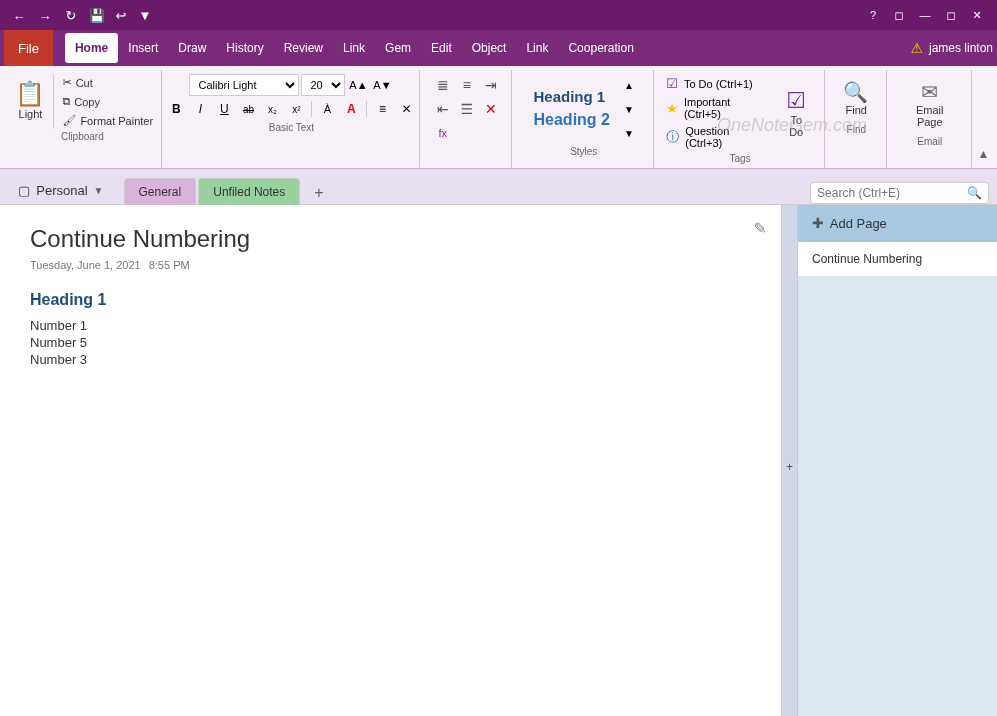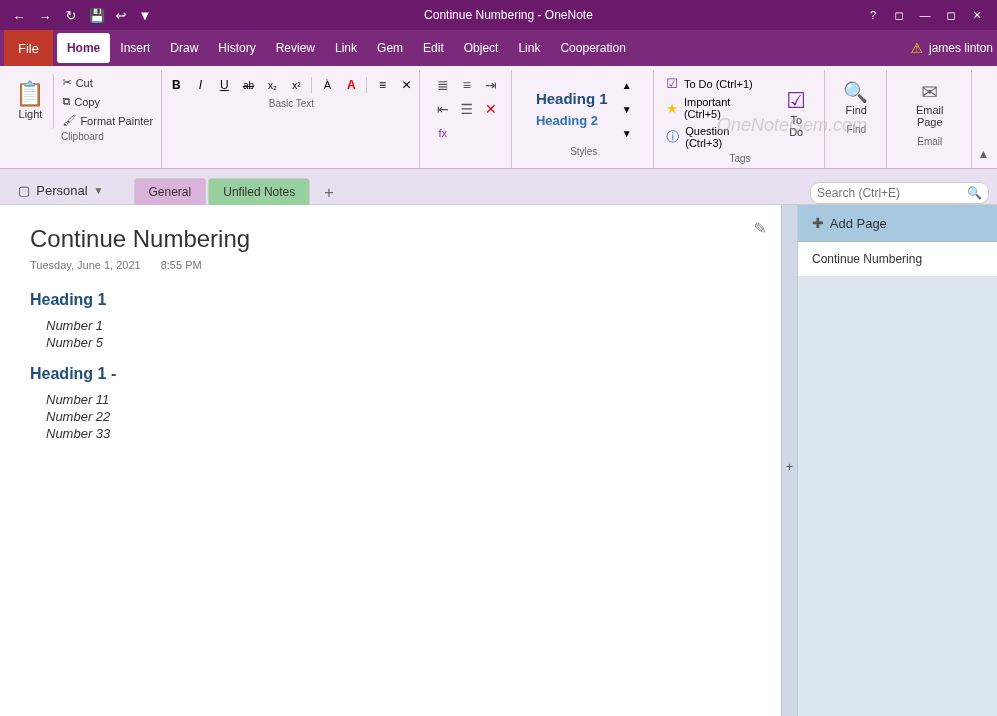--- a/index.html
+++ b/index.html
@@ -34,21 +34,21 @@
       padding: 0 4px;
     }
     .file-btn {
       background: #c0392b;
       color: white;
       border: none;
       padding: 6px 14px;
       font-size: 13px;
       cursor: pointer;
       height: 36px;
-      margin-right: 4px;
+      margin-right: 12px;
     }
     .menu-item {
       color: white;
       padding: 6px 10px;
       font-size: 12px;
       cursor: pointer;
       border-radius: 3px;
       height: 30px;
       display: flex;
       align-items: center;
@@ -122,21 +122,21 @@
     }
 
     
     .styles-group { min-width: 140px; }
     .style-heading {
       display: flex; align-items: center; justify-content: space-between;
       padding: 2px 6px; cursor: pointer; border-radius: 2px;
       margin-bottom: 1px; font-size: 13px;
     }
     .style-h1 { color: #1f4e79; font-weight: bold; font-size: 15px; }
-    .style-h2 { color: #2e75b6; font-weight: bold; font-size: 13px; }
+    .style-h2 { color: #2e75b6; font-weight: bold; font-size: 16px; }
 
     
     .tags-group { min-width: 160px; }
     .tag-item {
       display: flex; align-items: center; gap: 6px; padding: 2px 4px;
       font-size: 11px; cursor: pointer; border-radius: 2px;
     }
     .tag-checkbox { color: #7030a0; font-size: 13px; }
     .tag-star-gold { color: #ffc000; font-size: 13px; }
     .tag-question { color: #2e75b6; font-size: 13px; }
@@ -184,36 +184,36 @@
       align-items: flex-end;
       padding: 0 8px;
       border-bottom: 1px solid #ccc;
     }
     .notebook-name {
       display: flex; align-items: center; gap: 6px;
       font-size: 13px; color: #333; padding: 6px 10px;
       cursor: pointer;
     }
     .notebook-chevron { font-size: 10px; color: #666; }
-    .section-tabs { display: flex; align-items: flex-end; margin-left: 20px; }
+    .section-tabs { display: flex; align-items: flex-end; margin-left: 10px; }
     .section-tab {
       padding: 6px 14px; font-size: 12px; cursor: pointer;
       border-radius: 4px 4px 0 0; border: 1px solid #ccc; border-bottom: none;
       margin-right: 2px; position: relative; top: 1px;
     }
     .tab-general { background: #d9b3d9; color: #333; }
     .tab-unfiled { background: #98d0a0; color: #333; }
     .tab-unfiled2 { background: #a0b8d8; color: #333; }
     .tab-add {
       background: transparent; border: none; font-size: 16px; color: #666;
       cursor: pointer; padding: 2px 8px; margin-left: 4px;
     }
     .search-box {
       margin-left: auto; display: flex; align-items: center;
-      background: white; border: 1px solid #ccc; border-radius: 9px; padding: 3px 6px;
+      background: white; border: 1px solid #ccc; border-radius: 4px; padding: 3px 6px;
     }
     .search-input { border: none; outline: none; font-size: 12px; width: 150px; color: #aaa; }
     .search-icon { color: #666; cursor: pointer; }
 
     
     #main-area {
       display: flex;
       height: calc(716px - 30px - 36px - 90px - 36px);
     }
 
@@ -228,28 +228,28 @@
     #page-canvas .edit-icon {
       position: absolute; top: 14px; right: 14px;
       color: #888; font-size: 16px; cursor: pointer;
     }
     .page-title {
       font-size: 24px; color: #333; font-weight: normal;
       margin-bottom: 6px; caret-color: #333;
     }
     .page-date {
       font-size: 11px; color: #777; margin-bottom: 20px;
-      display: flex; gap: 20px;
+      display: flex; gap: 8px;
     }
     .content-heading1 {
       font-size: 16px; color: #1f4e79; font-weight: bold;
       margin-bottom: 8px; margin-top: 10px;
     }
     .content-list {
-      margin-left: 16px; margin-bottom: 14px; font-style: italic;
+      margin-left: 0; margin-bottom: 14px;
     }
     .content-list li {
       list-style: none; font-size: 13px; color: #333;
       padding: 1px 0;
     }
 
     
     #side-expand {
       width: 16px; background: #d0d8e8;
       display: flex; align-items: center; justify-content: center;
@@ -284,21 +284,20 @@
   <div class="nav-buttons">
     <button class="nav-btn">←</button>
     <button class="nav-btn">→</button>
     <button class="nav-btn">↻</button>
     <div class="quick-access">
       <button class="nav-btn">💾</button>
       <button class="nav-btn">↩</button>
       <button class="nav-btn">▼</button>
     </div>
   </div>
-  <div class="title">Continue Numbering - OneNote</div>
   <div class="win-controls">
     <button class="win-btn">?</button>
     <button class="win-btn">◻</button>
     <button class="win-btn">—</button>
     <button class="win-btn">◻</button>
     <button class="win-btn close">✕</button>
   </div>
 </div>
 
 <div id="menu-bar">
@@ -341,20 +340,30 @@
           <button class="small-btn">
             <span>🖌</span>
             <span>Format Painter</span>
           </button>
         </div>
       </div>
       <div class="ribbon-group-label">Clipboard</div>
     </div>
 
     <div class="ribbon-group font-group">
+      <div class="font-row1">
+        <select class="font-select">
+          <option>Calibri Light</option>
+        </select>
+        <select class="size-select">
+          <option>20</option>
+        </select>
+        <button class="fmt-btn" style="font-size:11px">A▲</button>
+        <button class="fmt-btn" style="font-size:11px">A▼</button>
+      </div>
       <div class="font-row2">
         <button class="fmt-btn" style="font-weight:bold">B</button>
         <button class="fmt-btn" style="font-style:italic">I</button>
         <button class="fmt-btn" style="text-decoration:underline">U</button>
         <button class="fmt-btn" style="text-decoration:line-through;font-size:10px">ab</button>
         <button class="fmt-btn" style="font-size:10px">x₂</button>
         <button class="fmt-btn" style="font-size:10px">x²</button>
         <div style="width:1px;background:#ccc;height:16px;margin:0 2px"></div>
         <button class="fmt-btn" style="font-size:11px">À</button>
         <button class="fmt-btn" style="color:#e00;font-weight:bold">A</button>
@@ -475,31 +484,24 @@
     <div class="page-date">
       <span>Tuesday, June 1, 2021</span>
       <span>8:55 PM</span>
     </div>
 
     <div>
       <div class="content-heading1">Heading 1</div>
       <ul class="content-list">
         <li>Number 1</li>
         <li>Number 5</li>
+        <li>Number 3</li>
       </ul>
     </div>
 
-    <div>
-      <div class="content-heading1">Heading 1 -</div>
-      <ul class="content-list">
-        <li>Number 11</li>
-        <li>Number 22</li>
-        <li>Number 33</li>
-      </ul>
-    </div>
   </div>
 
   <div id="side-expand">
     <span>+</span>
   </div>
 
   <div id="right-panel">
     <button class="add-page-btn">
       <span class="add-page-icon">✚</span>
       <span>Add Page</span>

